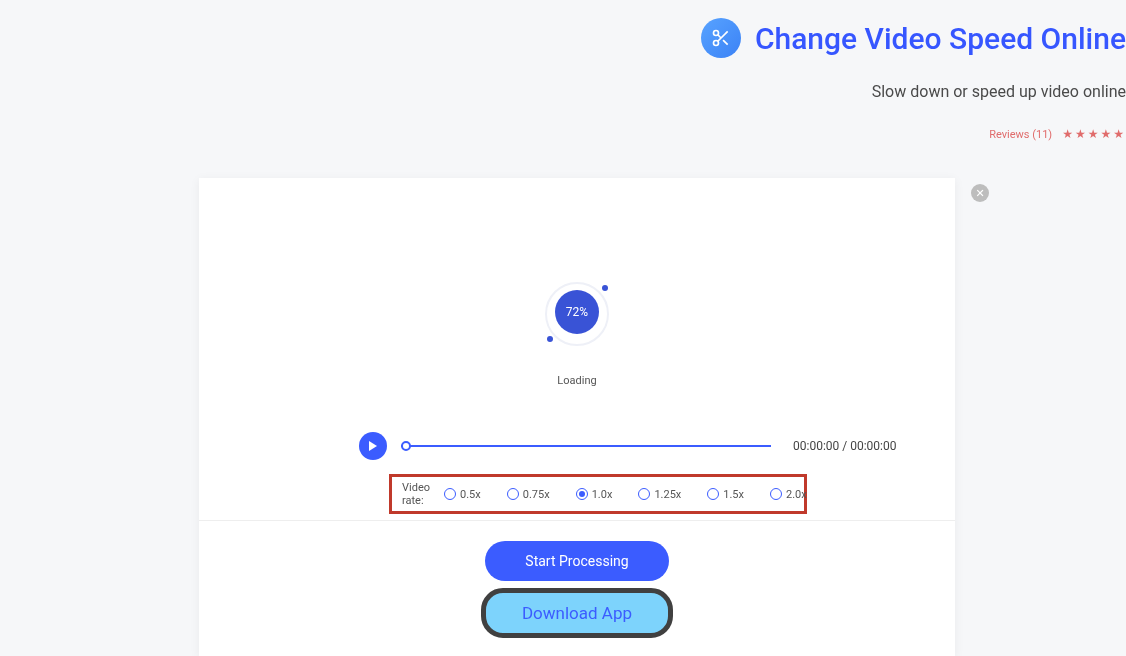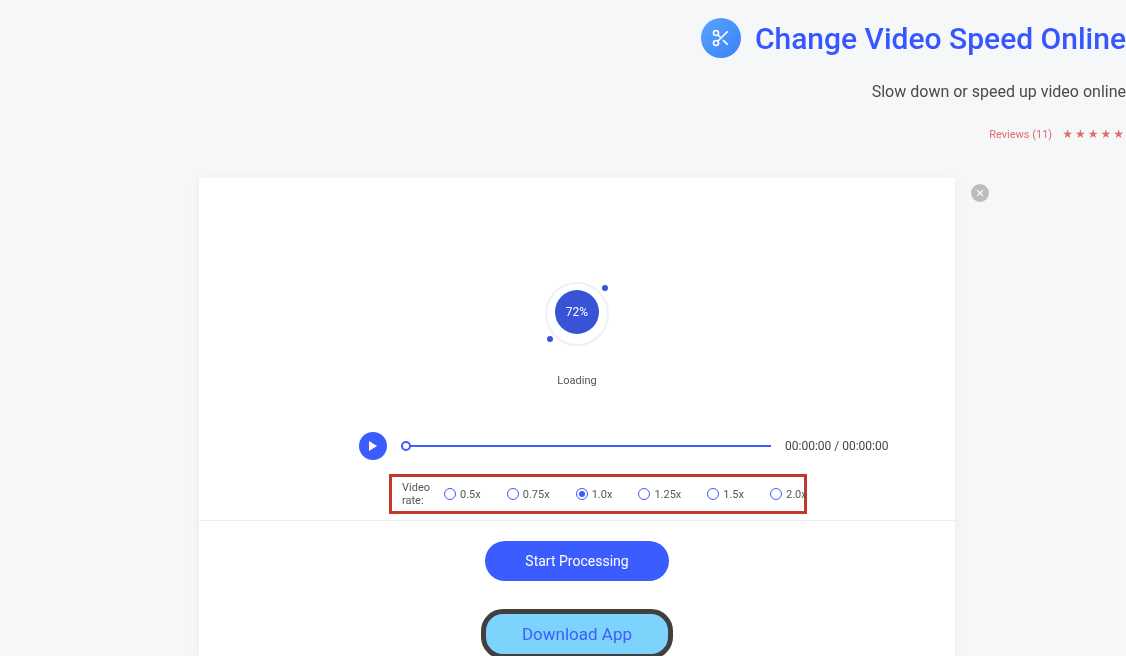--- a/index.html
+++ b/index.html
@@ -19,28 +19,28 @@
 .spinner-outer{position:absolute;inset:0;border:2px solid #eef0f7;border-radius:50%}
 .spinner-inner{position:absolute;left:10px;top:8px;width:44px;height:44px;border-radius:50%;background:#3953d6;color:#fff;display:flex;align-items:center;justify-content:center;font-size:12px}
 .dot{position:absolute;width:6px;height:6px;border-radius:50%;background:#3953d6}
 .dot.tr{right:1px;top:3px}
 .dot.bl{left:2px;bottom:4px}
 .loading-text{margin-top:28px;font-size:11px;color:#555}
 .player-row{position:absolute;left:160px;right:24px;bottom:60px;display:flex;align-items:center;gap:14px}
 .play-btn{width:28px;height:28px;border-radius:50%;background:#3b5cff;display:flex;align-items:center;justify-content:center;cursor:pointer;color:#fff}
 .track{flex:0 0 370px;height:2px;background:#3b5cff;position:relative}
 .track-handle{position:absolute;left:0;top:-4px;width:10px;height:10px;border-radius:50%;background:#fff;border:2px solid #3b5cff}
-.time-text{font-size:12px;color:#444;margin-left:0}
+.time-text{font-size:12px;color:#444;margin-left:8px}
 .rate-box{position:absolute;left:190px;bottom:6px;width:418px;height:40px;border:3px solid #c0392b;display:flex;align-items:center;padding:0 10px;gap:14px}
 .rate-label{font-size:11px;color:#555}
 .rate-opts{display:flex;gap:26px}
 .rate-opt{display:flex;align-items:center;gap:4px;font-size:11px;color:#555;cursor:pointer}
 .radio{width:12px;height:12px;border:1.5px solid #3b5cff;border-radius:50%;display:flex;align-items:center;justify-content:center}
 .radio.sel::after{content:"";width:6px;height:6px;background:#3b5cff;border-radius:50%}
-.lower{border-top:1px solid #eee;padding:20px 0 0;display:flex;flex-direction:column;align-items:center;gap:28px;height:136px}
+.lower{border-top:1px solid #eee;padding:20px 0 0;display:flex;flex-direction:column;align-items:center;gap:7px;height:136px}
 .primary-btn{background:#3b5cff;color:#fff;border:none;border-radius:22px;padding:12px 40px;font-size:14px;cursor:pointer}
 .outline-btn{background:#7dd3fc;color:#3b5cff;border:5px solid #404040;border-radius:22px;padding:10px 36px;font-size:17px;cursor:pointer}
 </style>
 </head>
 <body>
 
 <div class="header">
   <div class="brand">
     <div class="brand-icon">
       <svg width="20" height="20" viewBox="0 0 24 24" fill="none" stroke="#fff" stroke-width="2">

